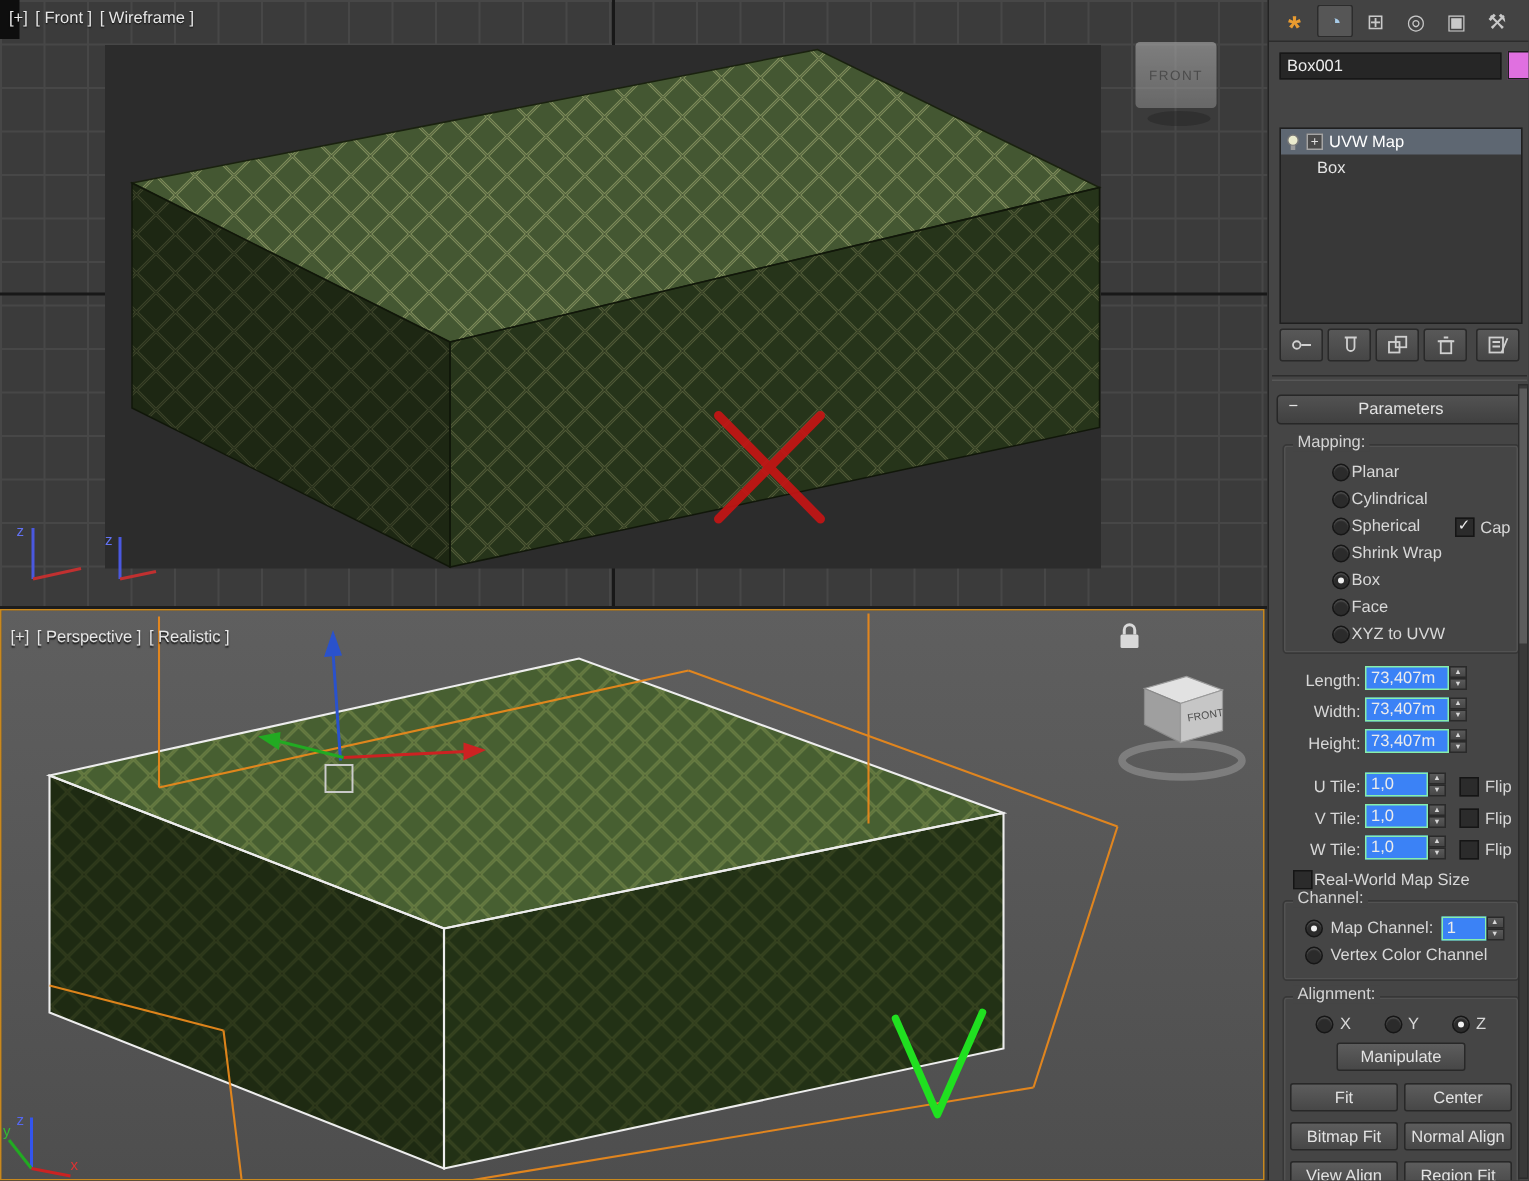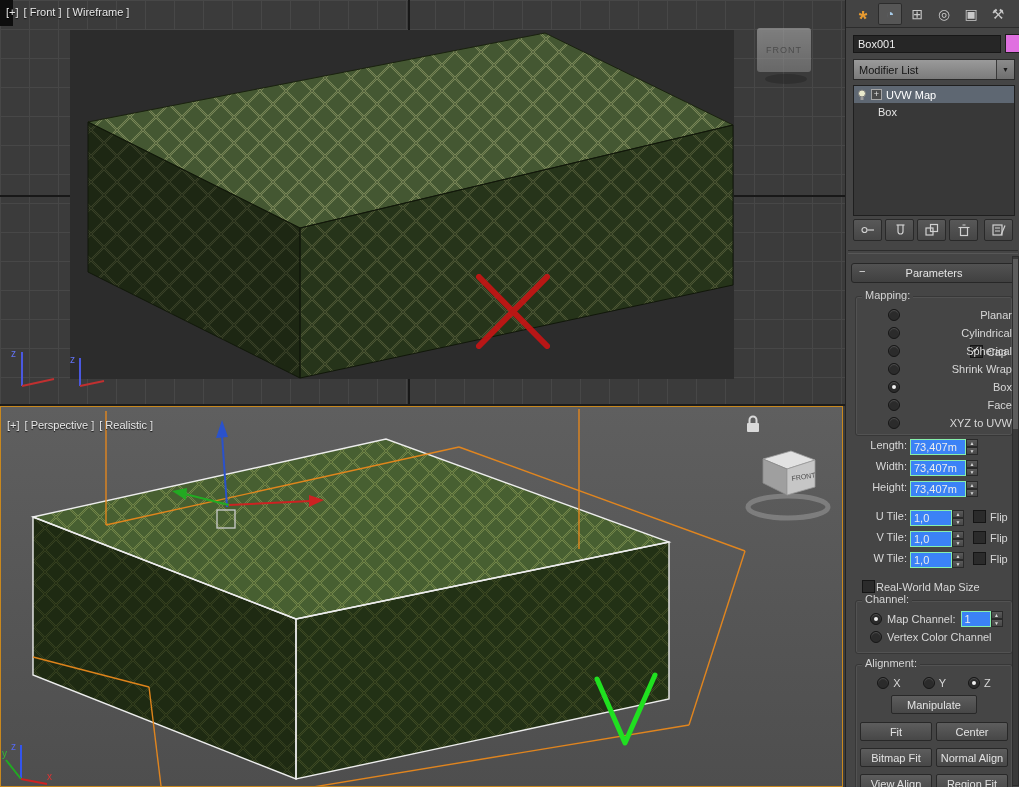--- a/index.html
+++ b/index.html
@@ -69,28 +69,28 @@
     border-top:1px solid #2d2d2d;border-bottom:1px solid #575757;}
   .rollout{position:absolute;left:5px;top:263px;width:164px;height:18px;
     background:linear-gradient(#525252,#404040);border:1px solid #272727;border-radius:3px;
     display:flex;align-items:center;justify-content:center;color:#e3e3e3;}
   .rollout .minus{position:absolute;left:7px;top:1px;}
   .group{position:absolute;border:1px solid #373737;border-radius:3px;
     box-shadow:inset 0 0 0 1px rgba(255,255,255,.07);}
   .gtitle{position:absolute;top:-8px;left:6px;background:#454545;padding:0 3px;color:#d4d4d4;}
   #grp-mapping{left:9px;top:296px;width:156px;height:138px;}
   .m-rows{padding-top:9px;}
-  .m-row{height:18px;display:flex;align-items:center;gap:1px;padding-left:32px;position:relative;justify-content:space-between;}
+  .m-row{height:18px;display:flex;align-items:center;gap:1px;padding-left:32px;position:relative;}
   .radio{width:10px;height:10px;border-radius:50%;background:#2b2b2b;border:1px solid #161616;
     box-shadow:inset 0 1px 1px rgba(255,255,255,.18);flex:0 0 auto;}
   .radio.sel::after{content:"";display:block;width:4px;height:4px;margin:3px;border-radius:50%;background:#f0f0f0;}
   .cb{width:11px;height:11px;background:#2b2b2b;border:1px solid #151515;position:relative;flex:0 0 auto;}
   .cb.checked::after{content:"✓";position:absolute;left:1px;top:-2px;color:#efefef;font-size:10px;}
   .cap-wrap{position:absolute;right:5px;top:21px;display:flex;gap:4px;align-items:center;}
-  .prow{display:flex;align-items:flex-start;height:21px;}
+  .prow{display:flex;align-items:flex-end;height:21px;}
   .plabel{width:52px;text-align:right;margin-right:3px;}
   #dims{position:absolute;left:9px;top:439px;width:162px;}
   #tiles{position:absolute;left:9px;top:510px;width:162px;}
   .spin{display:flex;height:16px;}
   .sfield{background:#3b82f6;border:1px solid #86efac;color:#ececec;
     display:flex;align-items:center;padding:0 3px;font-size:11px;}
   .sfield.dim{width:48px;}
   .sfield.tile{width:34px;}
   .sfield.chan{width:22px;}
   .sbtns{width:12px;display:flex;flex-direction:column;}
@@ -271,24 +271,20 @@
       <div class="tab">
           <span>⚒</span>
         </div>
     </div>
 
     <div class="name-row">
       <input class="obj-name" value="Box001" style="">
       <div class="swatch" style="background:#e070e0;"></div>
     </div>
 
-    <div class="combo">
-      <span class="combo-label">Modifier List</span>
-      <span class="combo-btn"></span>
-    </div>
 
     <div class="stackbox">
       <div class="stack-row sel">
         <svg width="10" height="12">
           <circle cx="5" cy="4.5" r="3.5" fill="#eaeacd" stroke="#777777"></circle>
           <rect x="3.5" y="8" width="3" height="3" fill="#9a9a9a"></rect>
         </svg>
         <span class="plusbox"></span>
         <span>UVW Map</span>
       </div>

